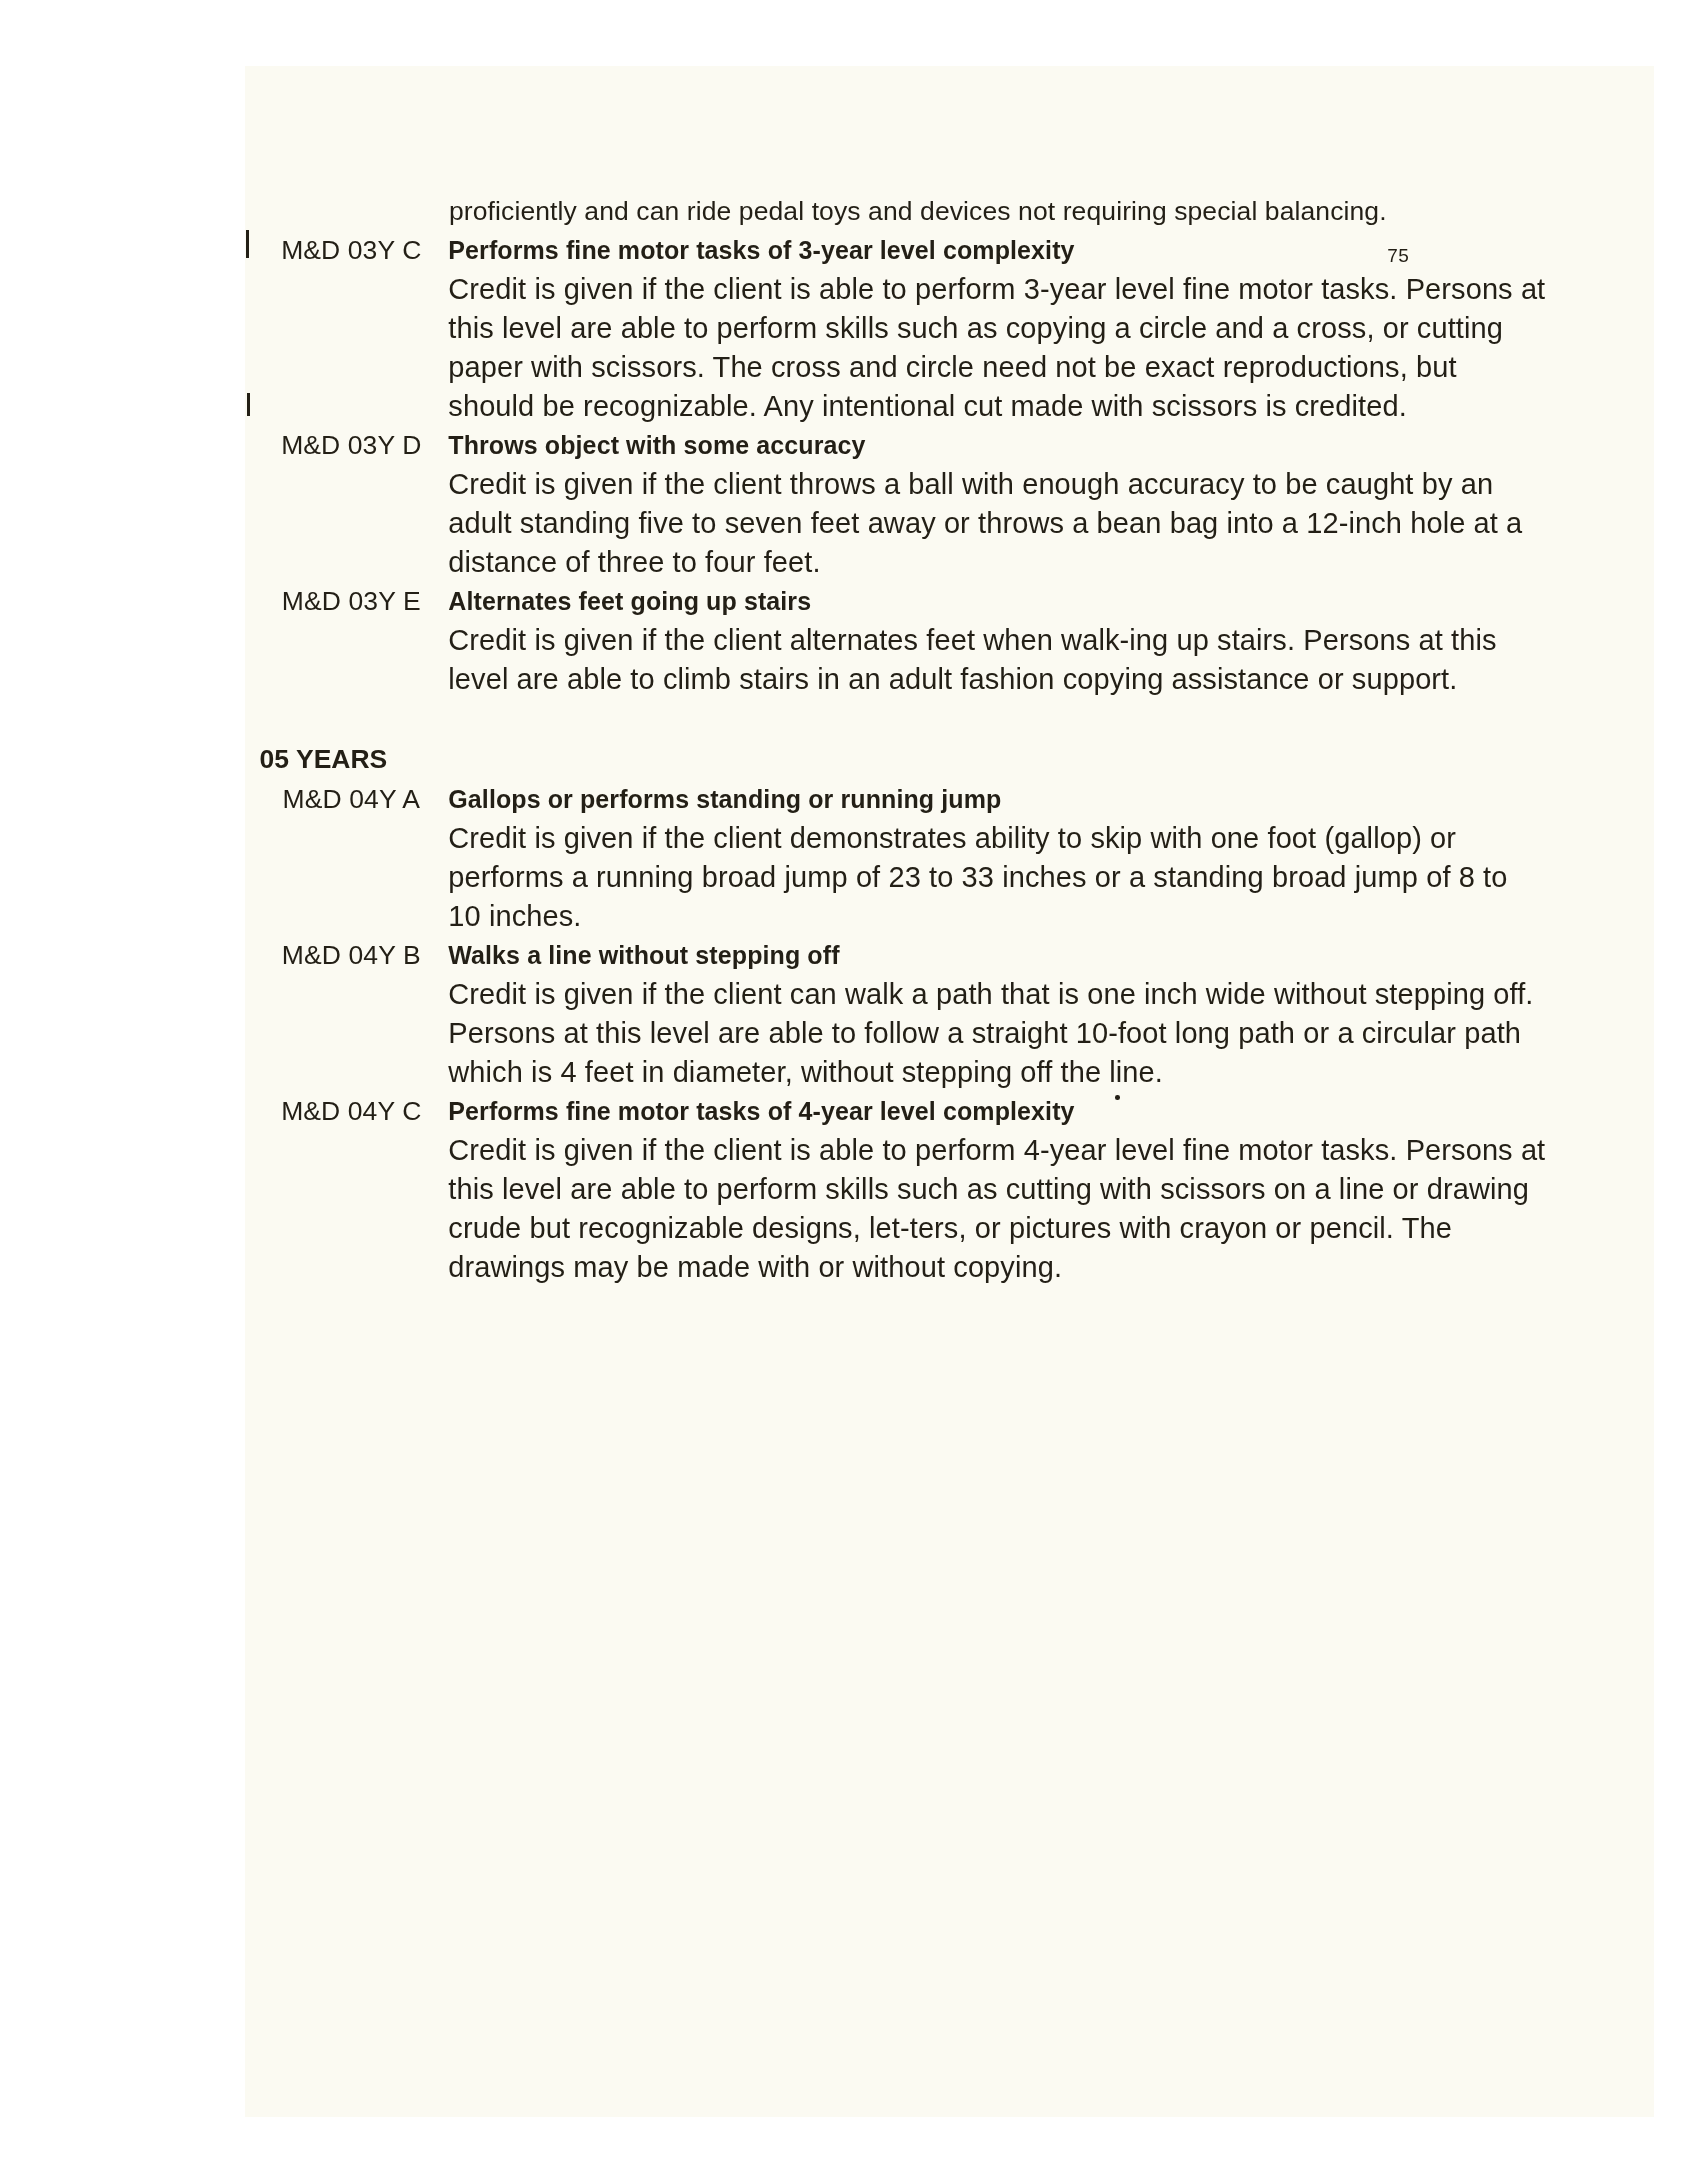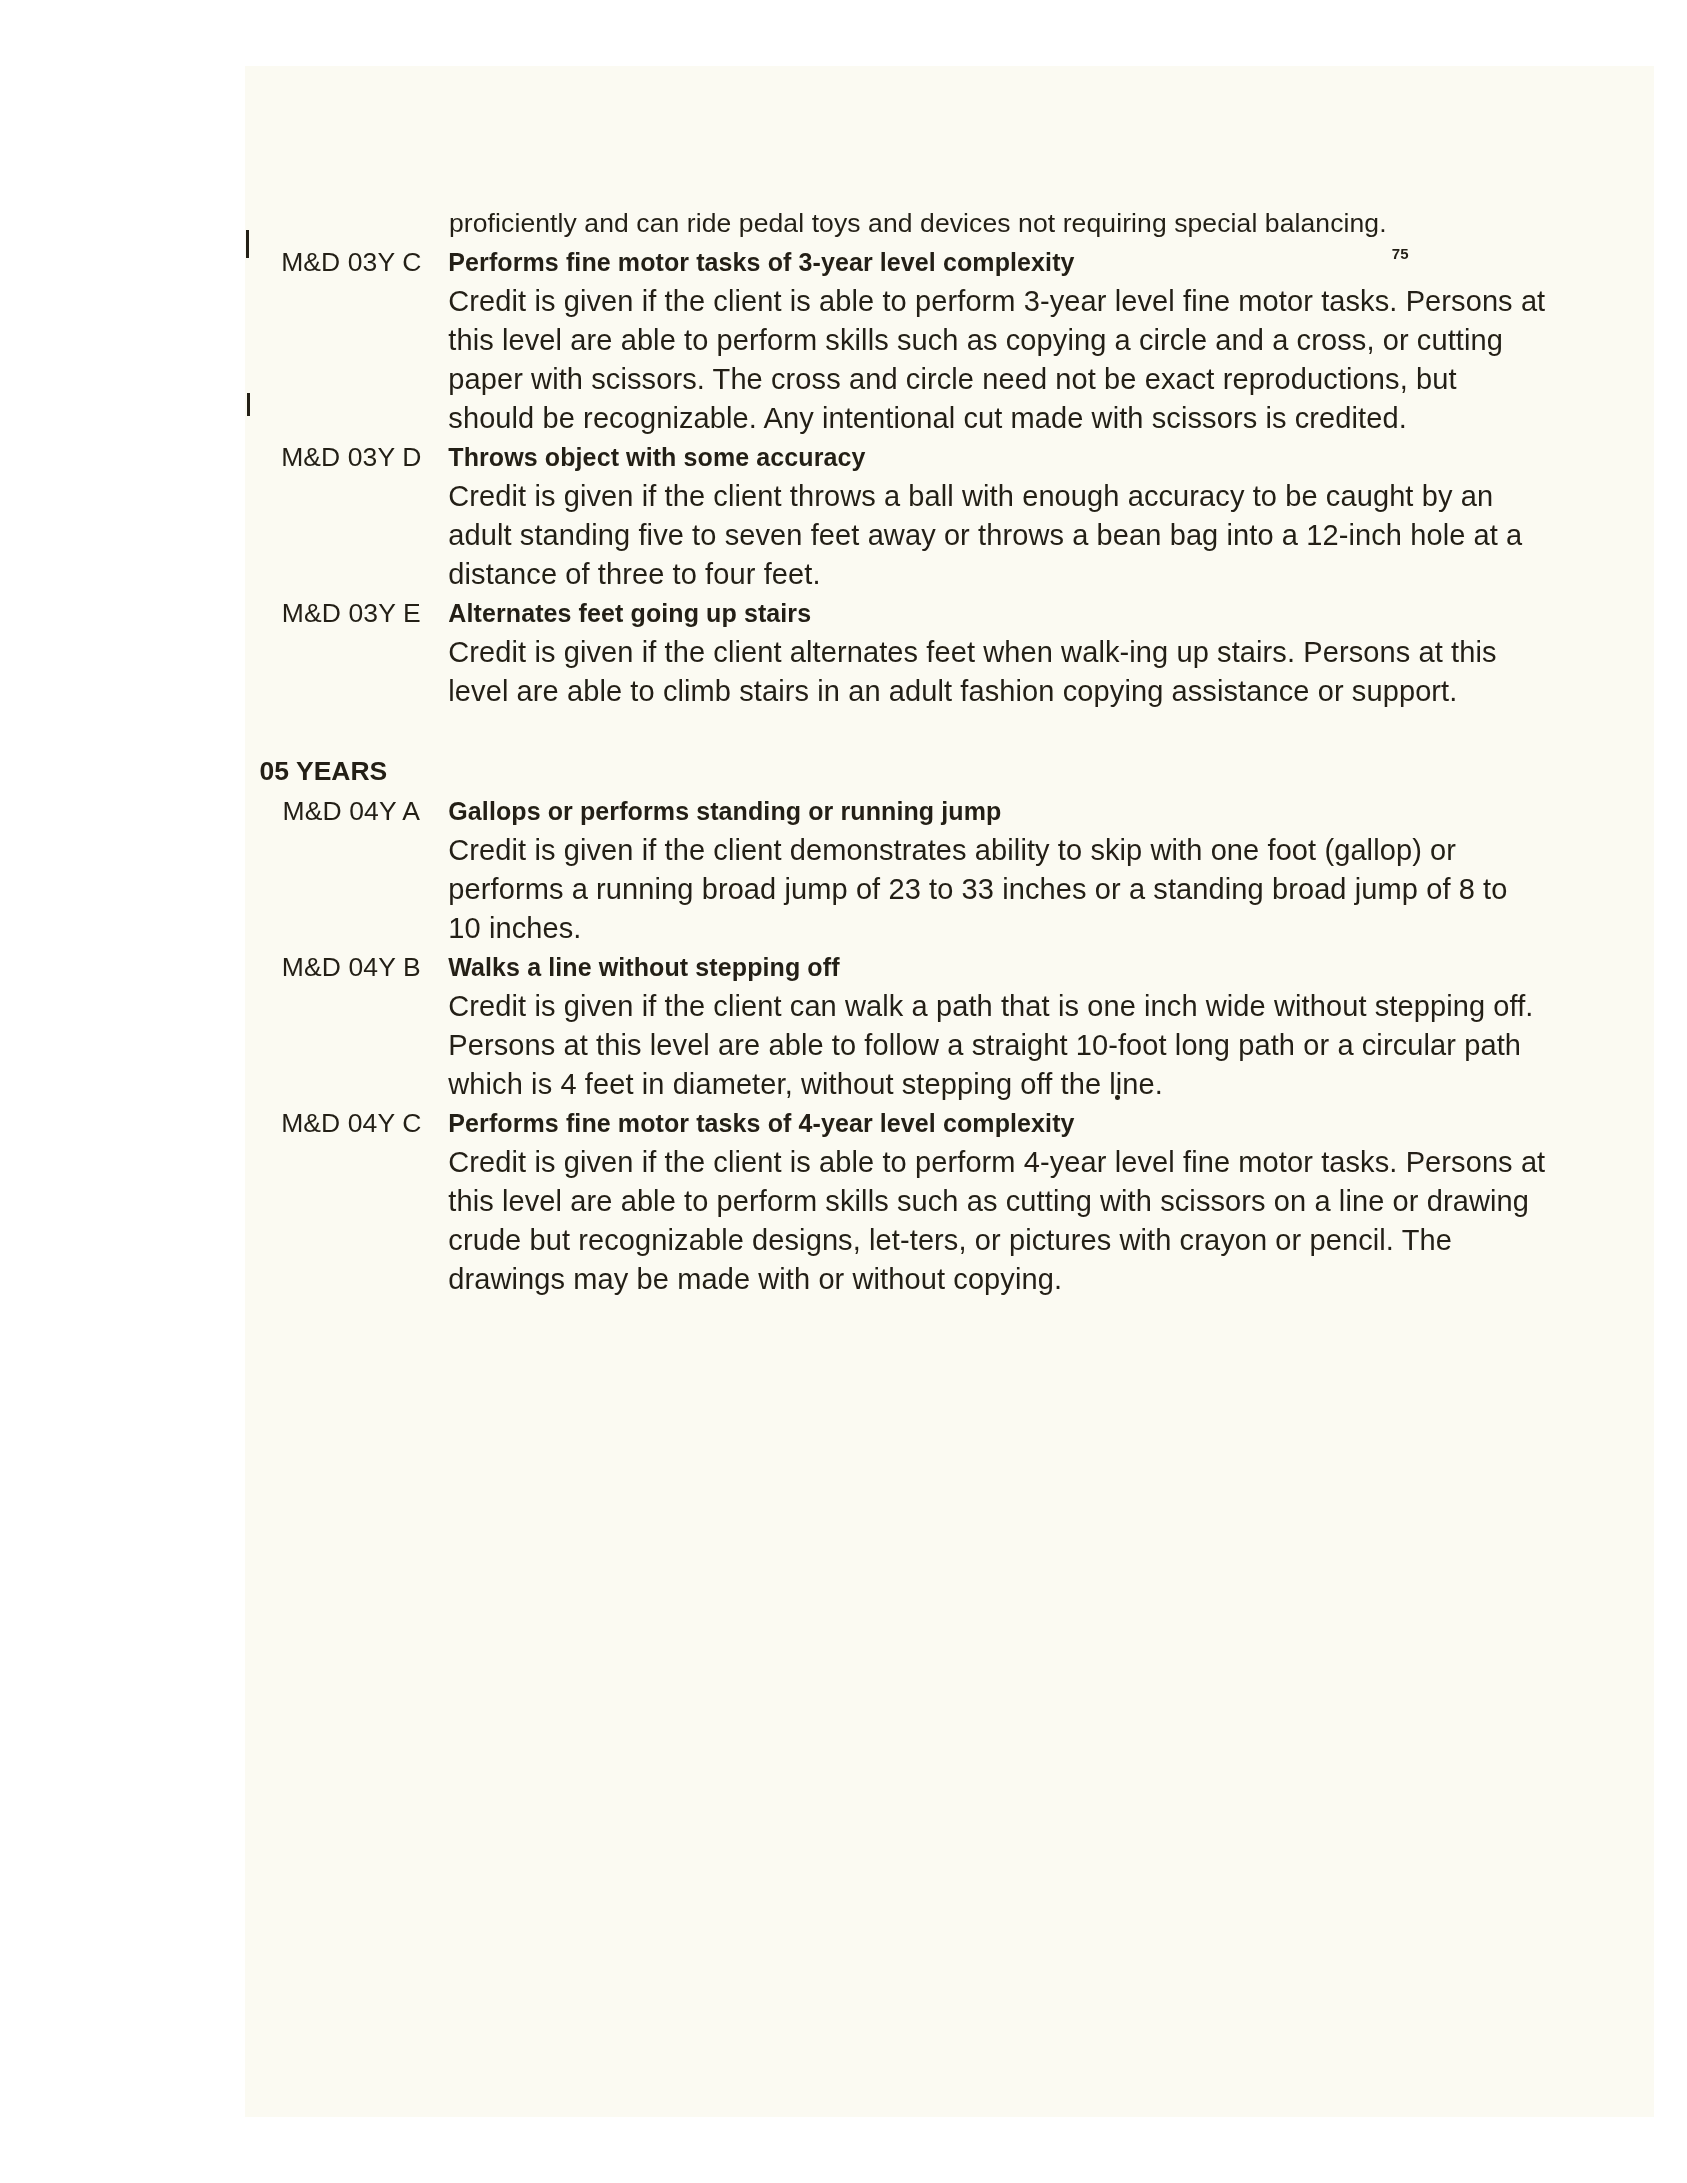--- a/index.html
+++ b/index.html
@@ -18,30 +18,30 @@
     position: absolute;
     left: 245px;
     top: 66px;
     width: 1409px;
     height: 2051px;
     background: #fbfaf2;
   }
   .page-content {
     position: absolute;
     left: 245px;
-    top: 204px;
+    top: 192px;
     width: 1330px;
     height: 1826px;
   }
   .page-number {
     position: absolute;
     right: 278px;
     top: 245px;
-    font-size: 15px;
-    font-weight: bold;
+    font-size: 19px;
+    font-weight: normal;
     color: #231f16;
     letter-spacing: 0.3px;
   }
   .margin-mark {
     position: absolute;
     background: #231f16;
     width: 2.6px;
   }
   .mark-1 { left: 246px; top: 230px; height: 28px; }
   .mark-2 { left: 247px; top: 393px; height: 22.5px; }

